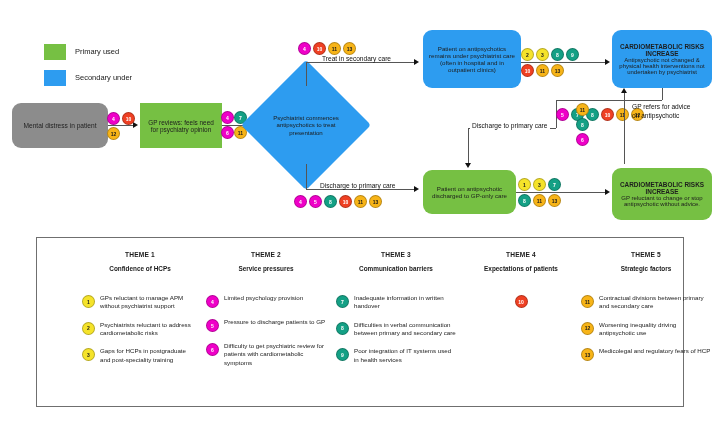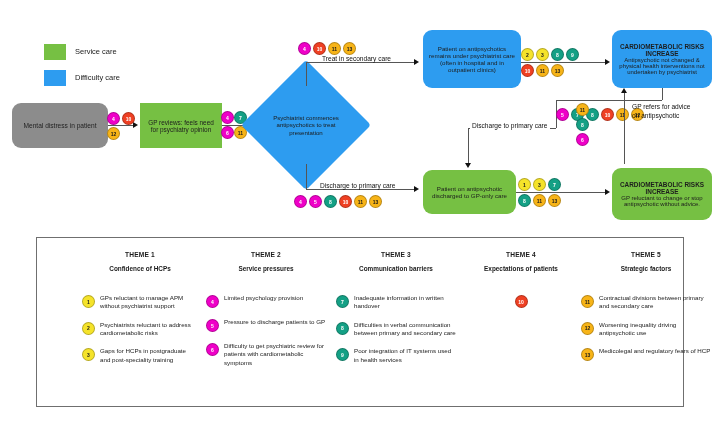--- a/index.html
+++ b/index.html
@@ -66,25 +66,25 @@
   .theme-item .badge{flex:0 0 auto;margin-top:1px;}
   .theme-text{font-size:6.2px;line-height:1.35;}
 </style>
 </head>
 <body>
 
 <div id="canvas">
 
   <div class="abs" style="left:44px;top:44px;display:flex;align-items:center;gap:9px;">
     <div class="legend-swatch" style="background:#76c043;"></div>
-    <div class="legend-label">Service care</div>
+    <div class="legend-label">Primary used</div>
   </div>
   <div class="abs" style="left:44px;top:70px;display:flex;align-items:center;gap:9px;">
     <div class="legend-swatch" style="background:#2d9cf0;"></div>
-    <div class="legend-label">Difficulty care</div>
+    <div class="legend-label">Secondary under</div>
   </div>
 
   <div class="abs node node-grey" style="left:12px;top:103px;width:96px;height:45px;">
     <span>Mental distress in patient</span>
   </div>
 
   <div class="abs ln-h" style="left:108px;top:125px;width:26px;"></div>
   <div class="abs arrow-r" style="left:133px;top:121.5px;"></div>
   <div class="badge-row" style="left:107px;top:112px;" id="b-distress-top">
       <span class="badge t2">4</span>

